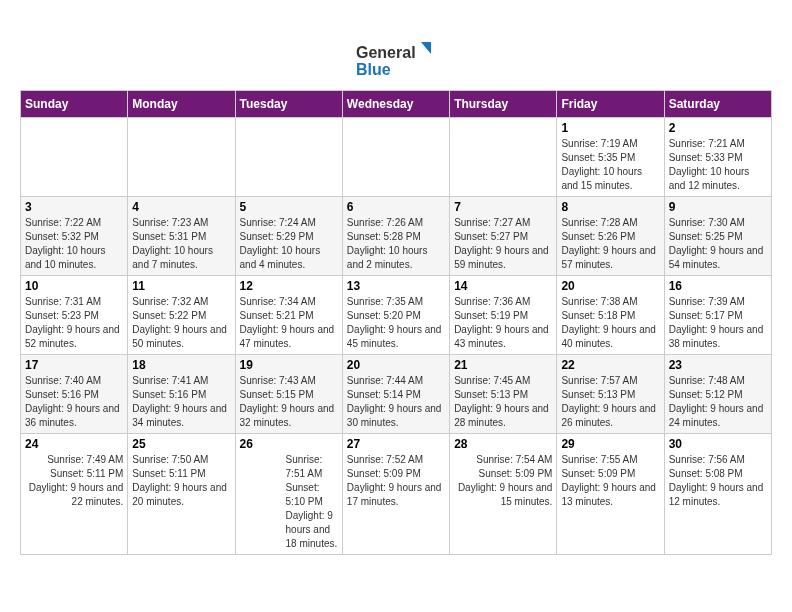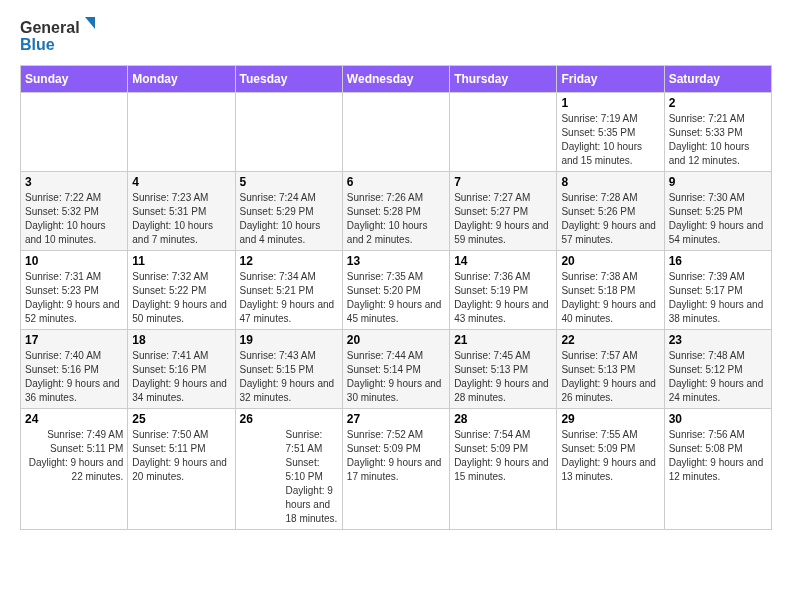--- a/index.html
+++ b/index.html
@@ -6,22 +6,23 @@
     body {
       font-family: Arial, sans-serif;
       background: #fff;
       width: 792px;
       min-height: 612px;
       padding: 15px 20px;
     }
     .header {
       display: flex;
       align-items: flex-start;
-      justify-content: flex-start;
+      justify-content: center;
       margin-bottom: 10px;
+      margin-top: 25px;
     }
     .logo {
       display: flex;
       align-items: center;
       gap: 4px;
     }
     .title-block {
       text-align: right;
     }
     .month-title {
@@ -32,21 +33,21 @@
     .subtitle {
       font-size: 14px;
       color: #555;
     }
     .calendar {
       width: 100%;
       border-collapse: collapse;
       font-size: 11px;
     }
     .calendar th {
-      background: #8b5cf6;
+      background: #701a75;
       color: #fff;
       padding: 6px 4px;
       text-align: left;
       font-weight: bold;
       border: 1px solid #ccc;
       font-size: 12px;
     }
     .calendar td {
       border: 1px solid #ccc;
       vertical-align: top;
@@ -277,21 +278,21 @@
 Daylight: 9 hours and 18 minutes.</div>
         </td>
         <td>
           <span class="day-num">27</span>
           <div class="day-info" style="white-space: pre-line;">Sunrise: 7:52 AM
 Sunset: 5:09 PM
 Daylight: 9 hours and 17 minutes.</div>
         </td>
         <td>
           <span class="day-num">28</span>
-          <div class="day-info" style="white-space: pre-line;">Sunrise: 7:54 AM
+          <div class="day-info" style="white-space: pre-line; text-align: right;">Sunrise: 7:54 AM
 Sunset: 5:09 PM
 Daylight: 9 hours and 15 minutes.</div>
         </td>
         <td>
           <span class="day-num">29</span>
           <div class="day-info" style="white-space: pre-line;">Sunrise: 7:55 AM
 Sunset: 5:09 PM
 Daylight: 9 hours and 13 minutes.</div>
         </td>
         <td>

